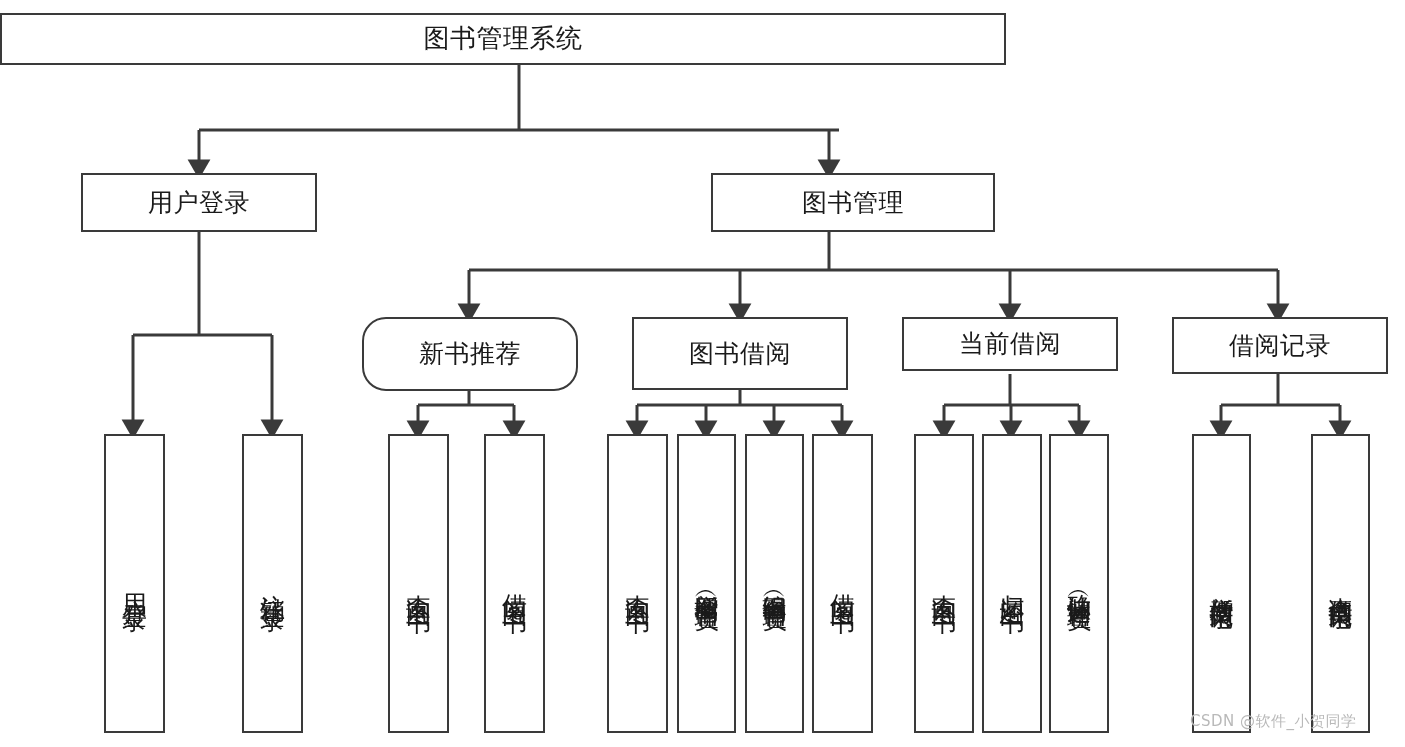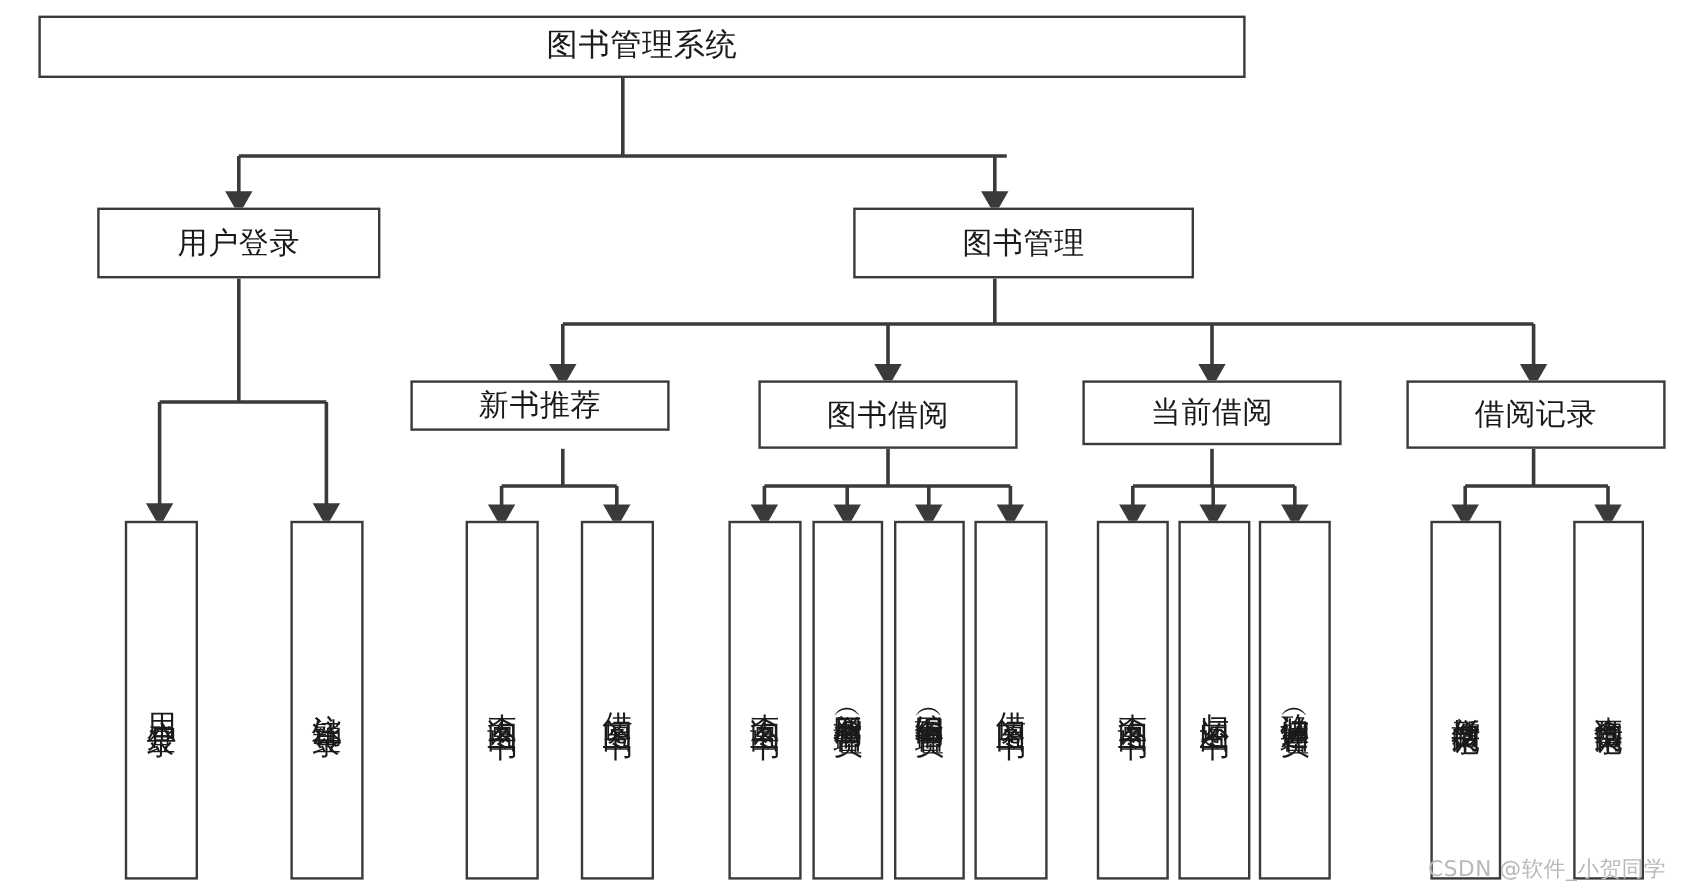--- a/index.html
+++ b/index.html
@@ -64,21 +64,21 @@
     line-height: 1;
   }
   .node.vert.tight .label {
     font-size: 24px;
     letter-spacing: 2px;
   }
   .watermark {
     position: absolute;
     left: 1190px;
     top: 712px;
-    font-size: 18px;
+    font-size: 15px;
     color: #b9b9b9;
     white-space: nowrap;
     letter-spacing: 0.5px;
   }
 </style>
 </head>
 <body>
 
 <div id="diagram-root">
 
@@ -125,41 +125,41 @@
       <path d="M1011,405 L1011,424" marker-end="url(#arrow)"></path>
       <path d="M1079,405 L1079,424" marker-end="url(#arrow)"></path>
 
       <path d="M1278,374 L1278,405"></path>
       <path d="M1221,405 L1340,405"></path>
       <path d="M1221,405 L1221,424" marker-end="url(#arrow)"></path>
       <path d="M1340,405 L1340,424" marker-end="url(#arrow)"></path>
     </g>
   </svg>
 
-  <div class="node root horiz" style="left:32px; top:13px; width:1006px; height:52px;">
+  <div class="node root horiz" style="left:0; top:13px; width:1006px; height:52px;">
     <span class="label">图书管理系统</span>
   </div>
 
   <div class="node horiz" style="left:81px; top:173px; width:236px; height:59px;">
     <span class="label">用户登录</span>
   </div>
   <div class="node horiz" style="left:711px; top:173px; width:284px; height:59px;">
     <span class="label">图书管理</span>
   </div>
 
-  <div class="node horiz" style="left:342px; top:317px; width:216px; height:42px;">
+  <div class="node horiz" style="left:362px; top:317px; width:216px; height:74px;border-radius:24px;">
     <span class="label">新书推荐</span>
   </div>
-  <div class="node horiz" style="left:632px; top:317px; width:216px; height:57px;">
+  <div class="node horiz" style="left:632px; top:317px; width:216px; height:73px;">
     <span class="label">图书借阅</span>
   </div>
   <div class="node horiz" style="left:902px; top:317px; width:216px; height:54px;">
     <span class="label">当前借阅</span>
   </div>
-  <div class="node horiz" style="left:1172px; top:317px; width:216px; height:57px;font-family:Liberation Serif, serif;">
+  <div class="node horiz" style="left:1172px; top:317px; width:216px; height:57px;">
     <span class="label">借阅记录</span>
   </div>
 
   <div class="node vert" style="left:104px; top:434px; width:61px; height:299px;">
     <span class="label">用户登录</span>
   </div>
   <div class="node vert" style="left:242px; top:434px; width:61px; height:299px;">
     <span class="label">注销登录</span>
   </div>
 

